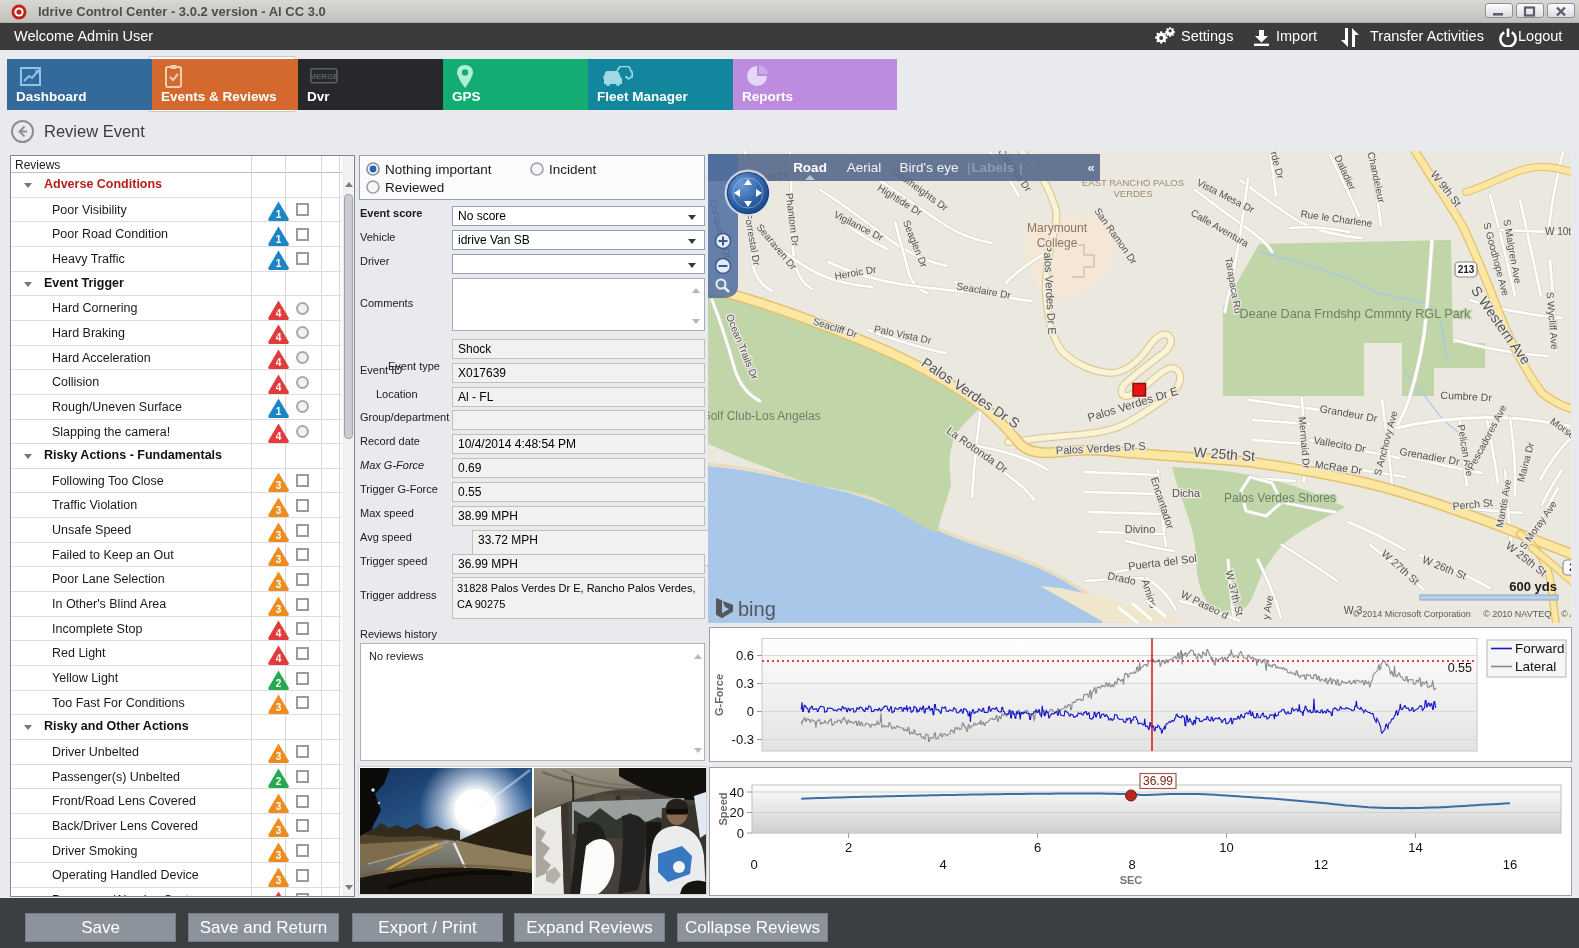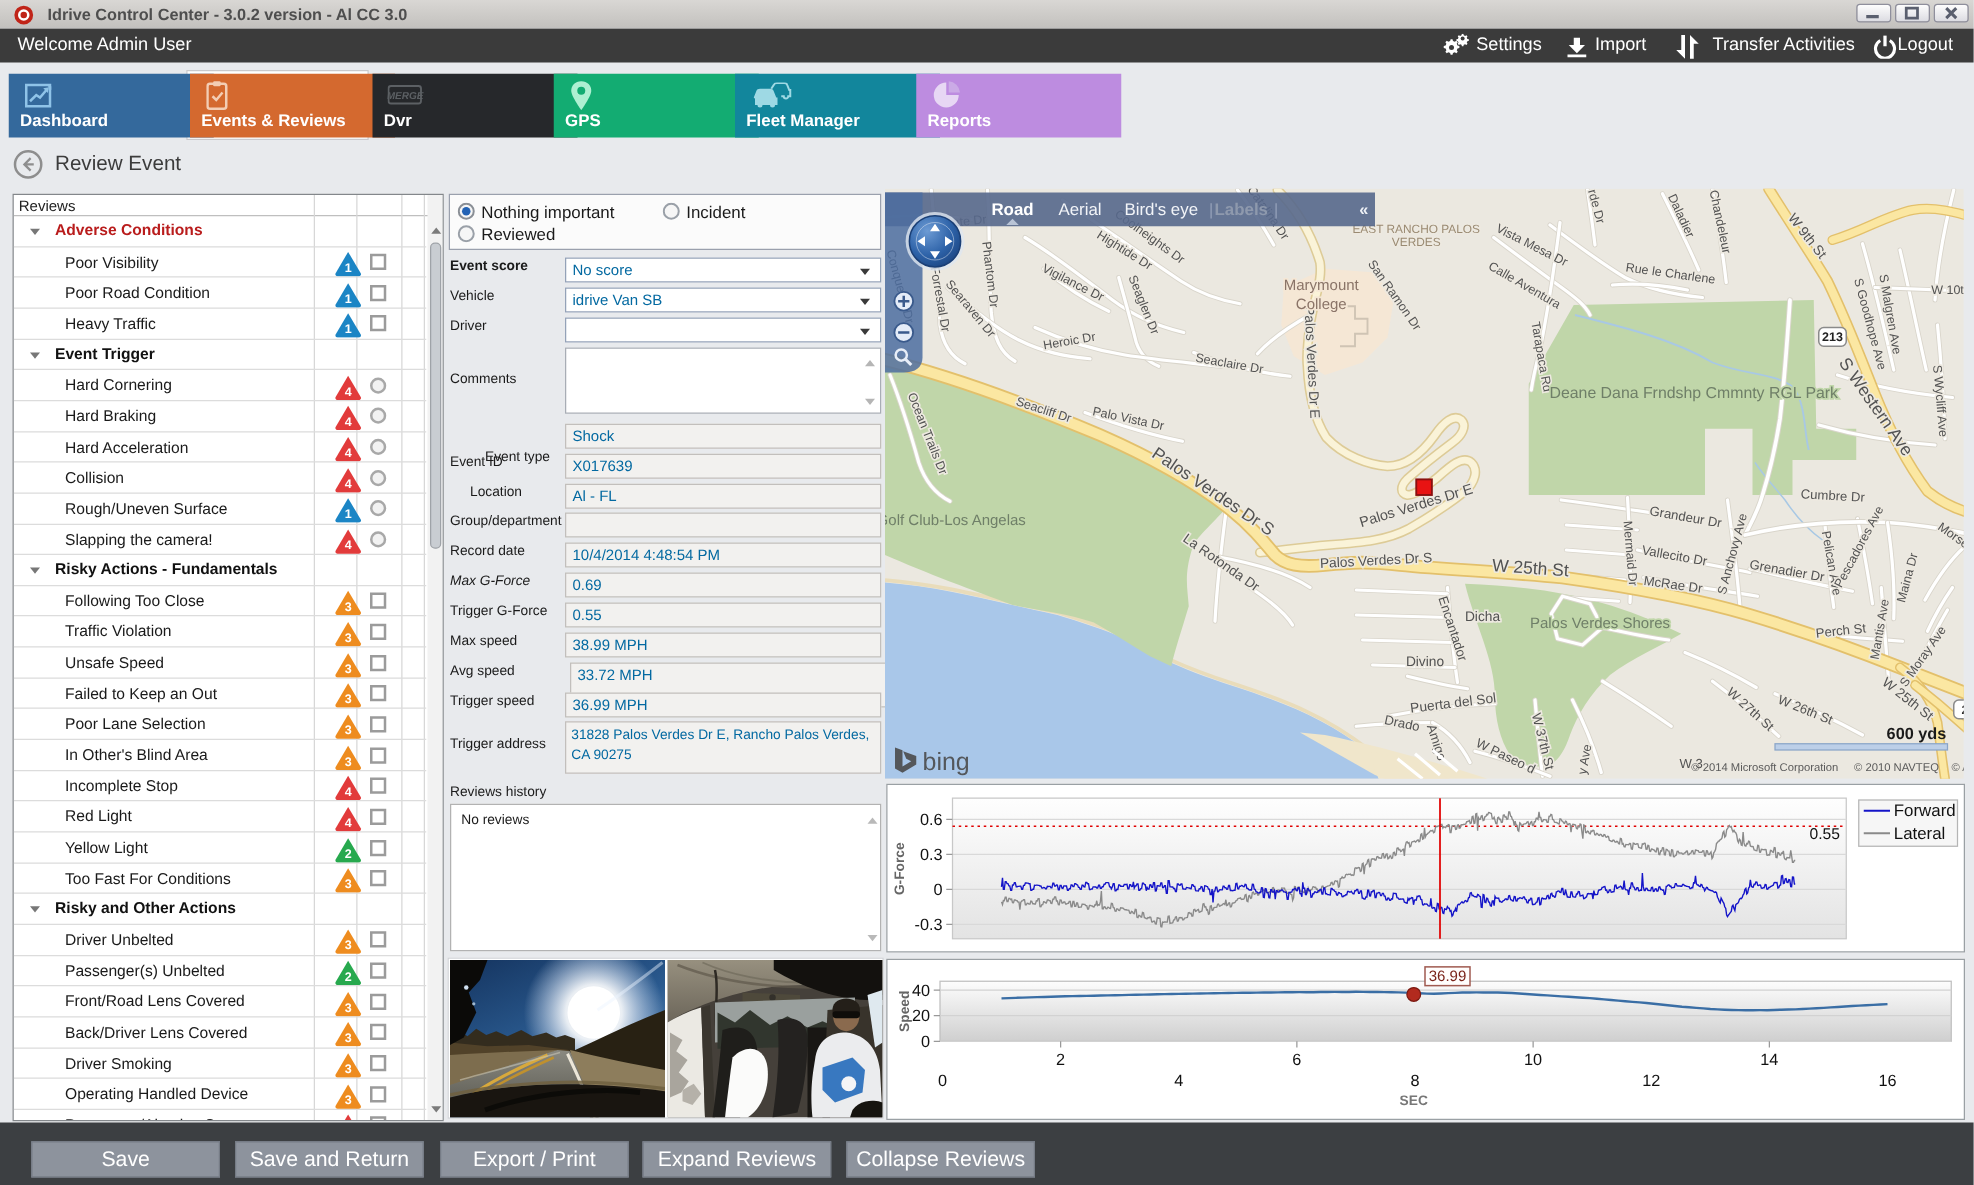--- a/index.html
+++ b/index.html
@@ -5,21 +5,21 @@
 body{font-family:"Liberation Sans",sans-serif;background:#e8eaed;position:relative}
 .abs{position:absolute}
 .titlebar{left:0;top:0;width:1579px;height:23px;background:linear-gradient(#d9d7d4,#c3c1be);border-bottom:1px solid #b0aeab}
 .title-txt{left:38px;top:4px;font-size:13px;font-weight:bold;color:#4e4e4e}
 .winbtn{top:3px;width:28px;height:15px;background:linear-gradient(#fdfdfd,#dcdce2);border:1px solid #8f8f9c;border-radius:3px;color:#5a5f6e;text-align:center}
 .menubar{left:0;top:23px;width:1579px;height:27px;background:#3b3b3b;color:#fff}
 .menu-item{top:23px;height:27px;line-height:27px;font-size:14.5px;color:#fff}
 .tab{top:59px;width:164px;height:51px;color:#fff}
 .tab .lbl{position:absolute;left:9px;bottom:6px;font-size:13.5px;font-weight:bold}
 .rvtitle{left:44px;top:122px;font-size:16.5px;color:#3c3c3c}
-.fld{position:absolute;font-size:12px;color:#0369a1;padding:2px 5px;border:1px solid #94a2b8}
+.fld{position:absolute;font-size:12px;color:#000000;padding:2px 5px;border:1px solid #94a2b8}
 .ro{background:#f2f1ef;border:1px solid #c2bfbc}
 .lblf{position:absolute;font-size:11px;color:#1a1a1a;white-space:nowrap}
 .dd{background:#fff}
 .dd:after{content:"";position:absolute;right:8px;top:8px;border:4px solid transparent;border-top:5px solid #3a3a3a}
 .btn{top:913px;height:29px;width:151px;background:#8d939d;border:1px solid #767c86;color:#fff;font-size:17px;text-align:center;line-height:27px}
 .tri{width:0;height:0;position:absolute}
 svg text{font-family:"Liberation Sans",sans-serif}
 </style></head><body>
 <div class="abs titlebar"></div>
 <svg class="abs" style="left:8px;top:4px" width="24" height="16">
@@ -353,21 +353,21 @@
 <div class="abs fld ro" style="left:452px;top:410px;width:253px;height:20px;line-height:15px"></div>
 <div class="lblf" style="left:360px;top:435px;">Record date</div>
 <div class="abs fld ro" style="left:452px;top:434px;width:253px;height:20px;line-height:15px">10/4/2014 4:48:54 PM</div>
 <div class="lblf" style="left:360px;top:459px;font-style:italic;">Max G-Force</div>
 <div class="abs fld ro" style="left:452px;top:458px;width:253px;height:20px;line-height:15px">0.69</div>
 <div class="lblf" style="left:360px;top:483px;">Trigger G-Force</div>
 <div class="abs fld ro" style="left:452px;top:482px;width:253px;height:20px;line-height:15px">0.55</div>
 <div class="lblf" style="left:360px;top:507px;">Max speed</div>
 <div class="abs fld ro" style="left:452px;top:506px;width:253px;height:20px;line-height:15px">38.99 MPH</div>
 <div class="lblf" style="left:360px;top:531px;">Avg speed</div>
-<div class="abs fld ro" style="left:456px;top:530px;width:253px;height:36px;line-height:15px">33.72 MPH</div>
+<div class="abs fld ro" style="left:472px;top:530px;width:253px;height:36px;line-height:15px">33.72 MPH</div>
 <div class="lblf" style="left:360px;top:555px;">Trigger speed</div>
 <div class="abs fld ro" style="left:452px;top:554px;width:253px;height:20px;line-height:15px">36.99 MPH</div>
 <div class="lblf" style="left:360px;top:589px;">Trigger address</div>
 <div class="abs fld ro" style="left:452px;top:577px;width:253px;height:42px;line-height:16px;font-size:11px;padding:2px 4px">31828 Palos Verdes Dr E, Rancho Palos Verdes,<br>CA 90275</div>
 <div class="lblf" style="left:360px;top:628px">Reviews history</div>
 <div class="abs" style="left:360px;top:643px;width:345px;height:118px;background:#fff;border:1px solid #b2b2b2"></div>
 <div class="lblf" style="left:369px;top:650px">No reviews</div>
 <div class="abs tri" style="left:694px;top:650px;border:4px solid transparent;border-bottom:5px solid #b9b9b9"></div>
 <div class="abs tri" style="left:694px;top:748px;border:4px solid transparent;border-top:5px solid #b9b9b9"></div>
 <div class="abs" style="left:358px;top:766px;width:349px;height:129px;background:#fff;border:1px solid #cfd2d6"></div>

